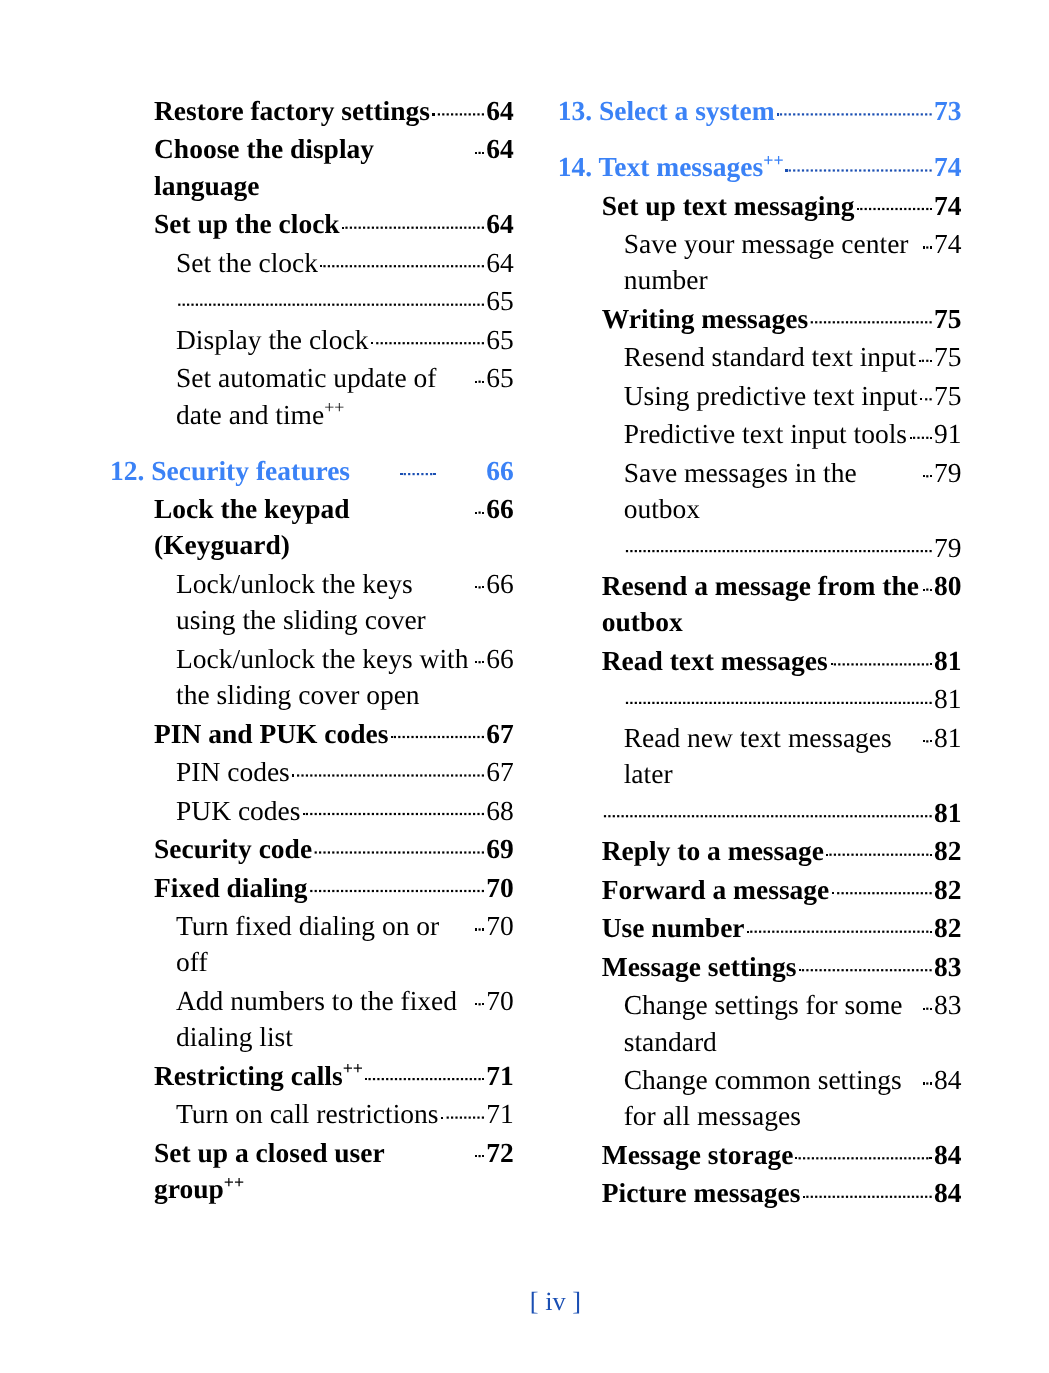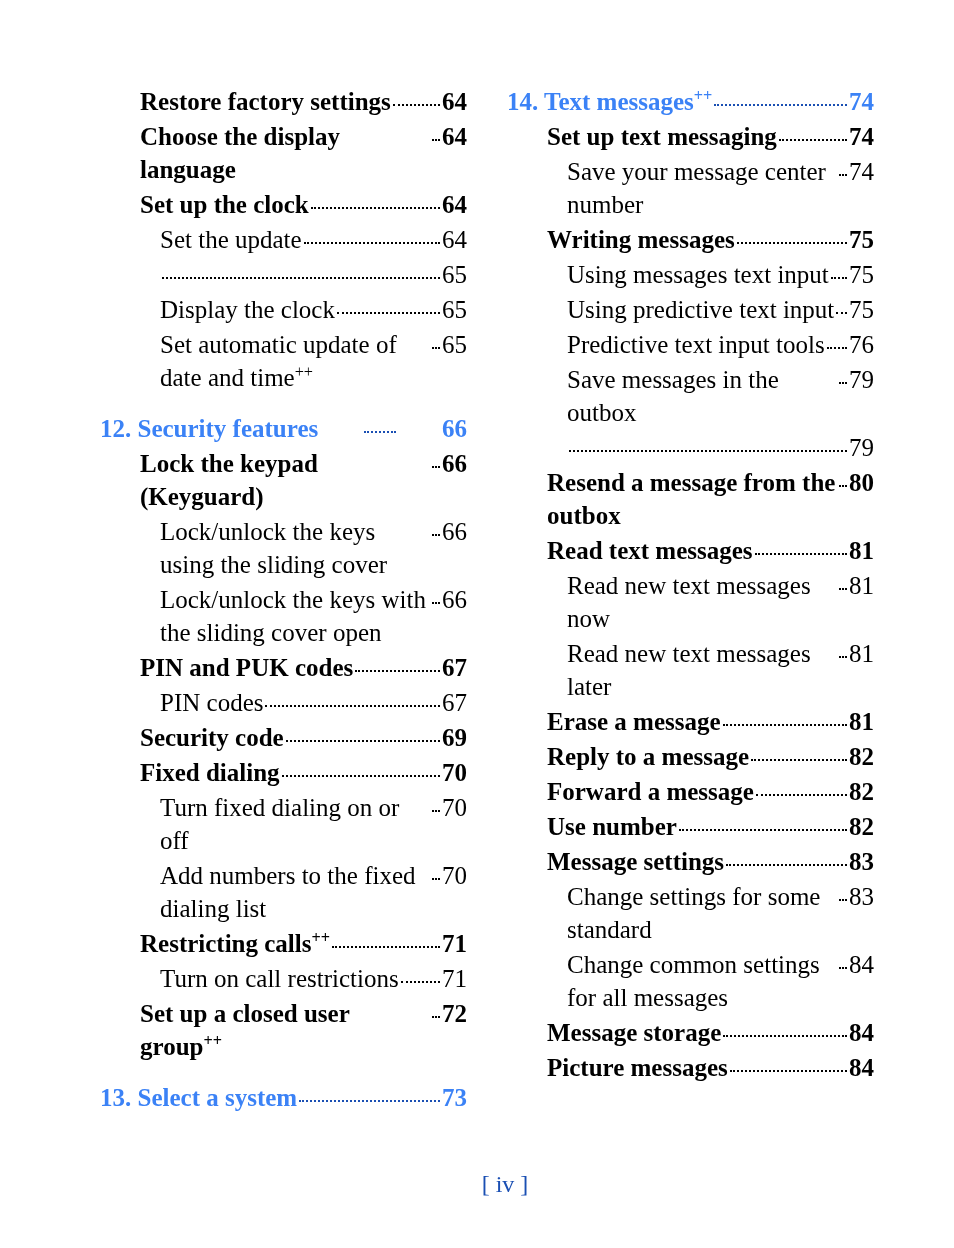--- a/index.html
+++ b/index.html
@@ -76,21 +76,21 @@
       <span class="label">Choose the display language</span>
       <span class="leader"></span>
       <span class="page-no">64</span>
     </div>
     <div class="entry lvl1 bold">
       <span class="label">Set up the clock</span>
       <span class="leader"></span>
       <span class="page-no">64</span>
     </div>
     <div class="entry lvl2">
-      <span class="label">Set the update</span>
+      <span class="label">Set the clock</span>
       <span class="leader"></span>
       <span class="page-no">64</span>
     </div>
     <div class="entry lvl2">
       <span class="leader"></span>
       <span class="page-no">65</span>
     </div>
     <div class="entry lvl2">
       <span class="label">Display the clock</span>
       <span class="leader"></span>
@@ -124,20 +124,25 @@
     <div class="entry lvl1 bold">
       <span class="label">PIN and PUK codes</span>
       <span class="leader"></span>
       <span class="page-no">67</span>
     </div>
     <div class="entry lvl2">
       <span class="label">PIN codes</span>
       <span class="leader"></span>
       <span class="page-no">67</span>
     </div>
+    <div class="entry lvl2">
+      <span class="label">PUK codes</span>
+      <span class="leader"></span>
+      <span class="page-no">68</span>
+    </div>
     <div class="entry lvl1 bold">
       <span class="label">Security code</span>
       <span class="leader"></span>
       <span class="page-no">69</span>
     </div>
     <div class="entry lvl1 bold">
       <span class="label">Fixed dialing</span>
       <span class="leader"></span>
       <span class="page-no">70</span>
     </div>
@@ -185,33 +190,33 @@
       <span class="label">Save your message center number</span>
       <span class="leader"></span>
       <span class="page-no">74</span>
     </div>
     <div class="entry lvl1 bold">
       <span class="label">Writing messages</span>
       <span class="leader"></span>
       <span class="page-no">75</span>
     </div>
     <div class="entry lvl2">
-      <span class="label">Using messages text input</span>
+      <span class="label">Resend standard text input</span>
       <span class="leader"></span>
       <span class="page-no">75</span>
     </div>
     <div class="entry lvl2">
       <span class="label">Using predictive text input</span>
       <span class="leader"></span>
       <span class="page-no">75</span>
     </div>
     <div class="entry lvl2">
       <span class="label">Predictive text input tools</span>
       <span class="leader"></span>
-      <span class="page-no">76</span>
+      <span class="page-no">91</span>
     </div>
     <div class="entry lvl2">
       <span class="label">Save messages in the outbox</span>
       <span class="leader"></span>
       <span class="page-no">79</span>
     </div>
     <div class="entry lvl2">
       <span class="leader"></span>
       <span class="page-no">79</span>
     </div>
@@ -219,31 +224,29 @@
       <span class="label">Resend a message from the outbox</span>
       <span class="leader"></span>
       <span class="page-no">80</span>
     </div>
     <div class="entry lvl1 bold">
       <span class="label">Read text messages</span>
       <span class="leader"></span>
       <span class="page-no">81</span>
     </div>
     <div class="entry lvl2">
-      <span class="label">Read new text messages now</span>
       <span class="leader"></span>
       <span class="page-no">81</span>
     </div>
     <div class="entry lvl2">
       <span class="label">Read new text messages later</span>
       <span class="leader"></span>
       <span class="page-no">81</span>
     </div>
     <div class="entry lvl1 bold">
-      <span class="label">Erase a message</span>
       <span class="leader"></span>
       <span class="page-no">81</span>
     </div>
     <div class="entry lvl1 bold">
       <span class="label">Reply to a message</span>
       <span class="leader"></span>
       <span class="page-no">82</span>
     </div>
     <div class="entry lvl1 bold">
       <span class="label">Forward a message</span>

